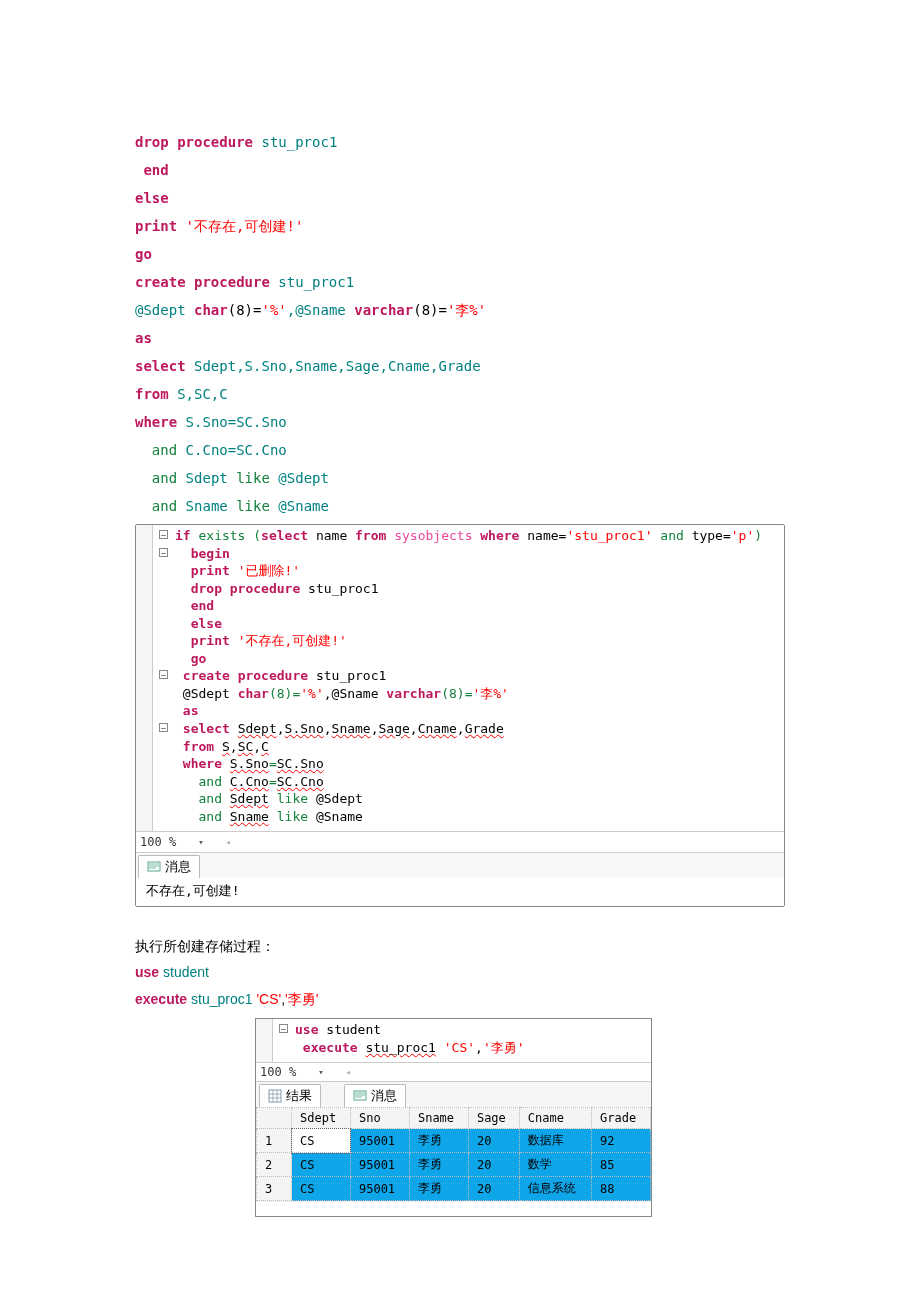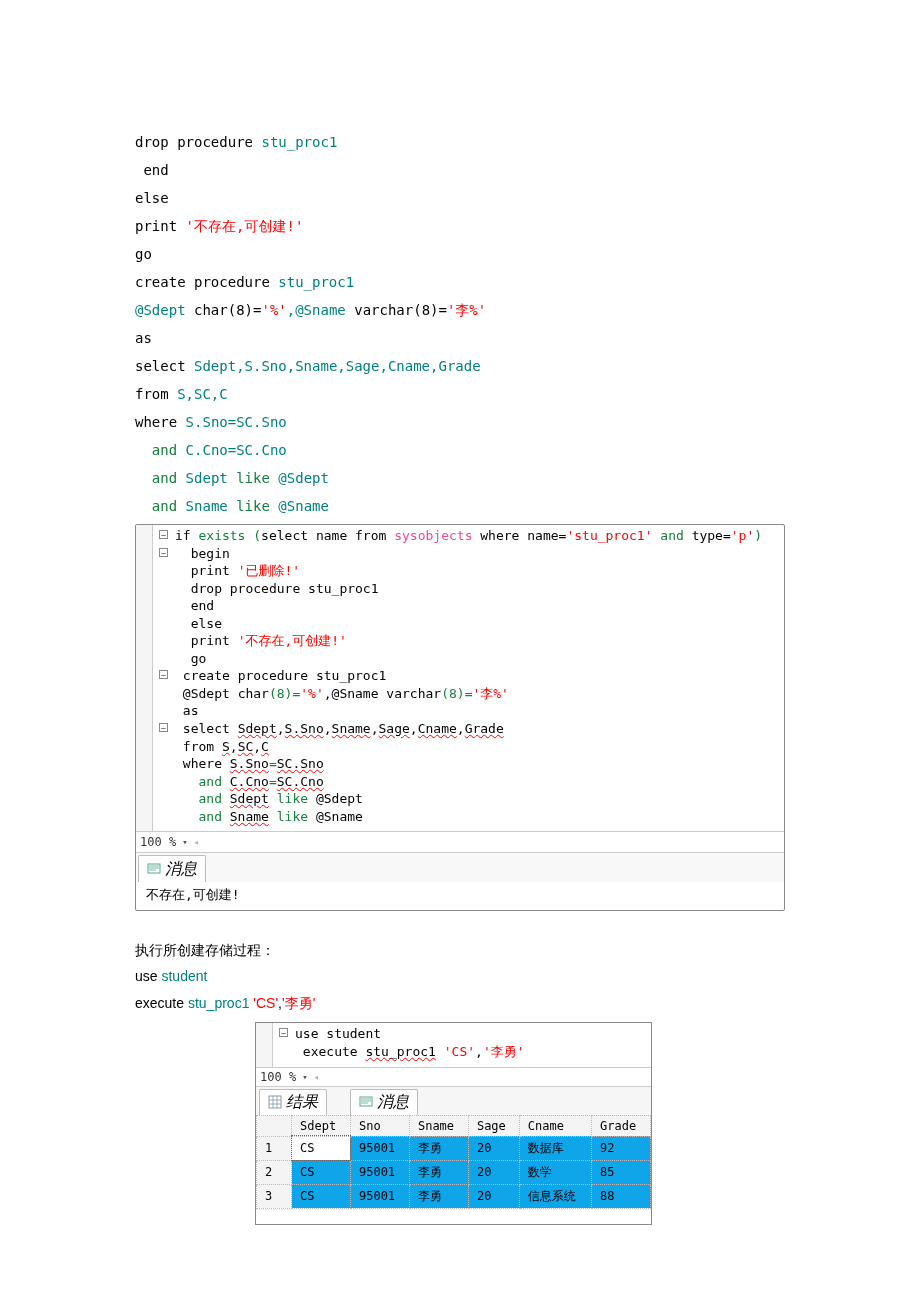--- a/index.html
+++ b/index.html
@@ -13,21 +13,21 @@
   .page {
     padding: 100px 135px 80px 135px;
   }
   .code-top {
     font-family: "SimSun", monospace;
     font-size: 14px;
     line-height: 2.0;
     white-space: pre;
     margin-bottom: 4px;
   }
-  .kw-blue { color: #000000; }
+  .kw-blue { color: #be185d; font-weight: bold; }
   .kw-green { color: #ec4899; }
   .kw-teal { color: #008080; }
   .kw-red { color: #ff0000; }
   .kw-black { color: #000; }
   .kw-gray { color: #15803d; }
 
   
   .editor {
     border: 1px solid #888;
     border-radius: 2px;
@@ -67,44 +67,43 @@
   .wavy {
     text-decoration: underline wavy #ff0000;
     text-decoration-thickness: 1px;
   }
   .zoom-row {
     border-top: 1px solid #ccc;
     padding: 2px 4px;
     font-size: 12px;
     display: flex;
     align-items: center;
-    gap: 6px;
+    gap: 22px;
     color: #333;
   }
   .zoom-row .tri {
     font-size: 9px;
     color: #555;
   }
   .tab-row {
     display: flex;
     border-top: 1px solid #ccc;
     background: #f8f8f8;
   }
   .tab {
     border: 1px solid #bbb;
     border-bottom: none;
     border-radius: 2px 2px 0 0;
     padding: 2px 8px;
-    font-size: 16px;
+    font-size: 13px;
     display: flex;
     align-items: center;
     gap: 4px;
     margin: 2px 2px 0 2px;
     background: #fff;
-    font-style: italic;
   }
   .tab .ico {
     width: 14px; height: 14px;
     display: inline-block;
   }
   .msg-area {
     padding: 4px 10px 6px 10px;
     font-size: 13px;
   }
 

